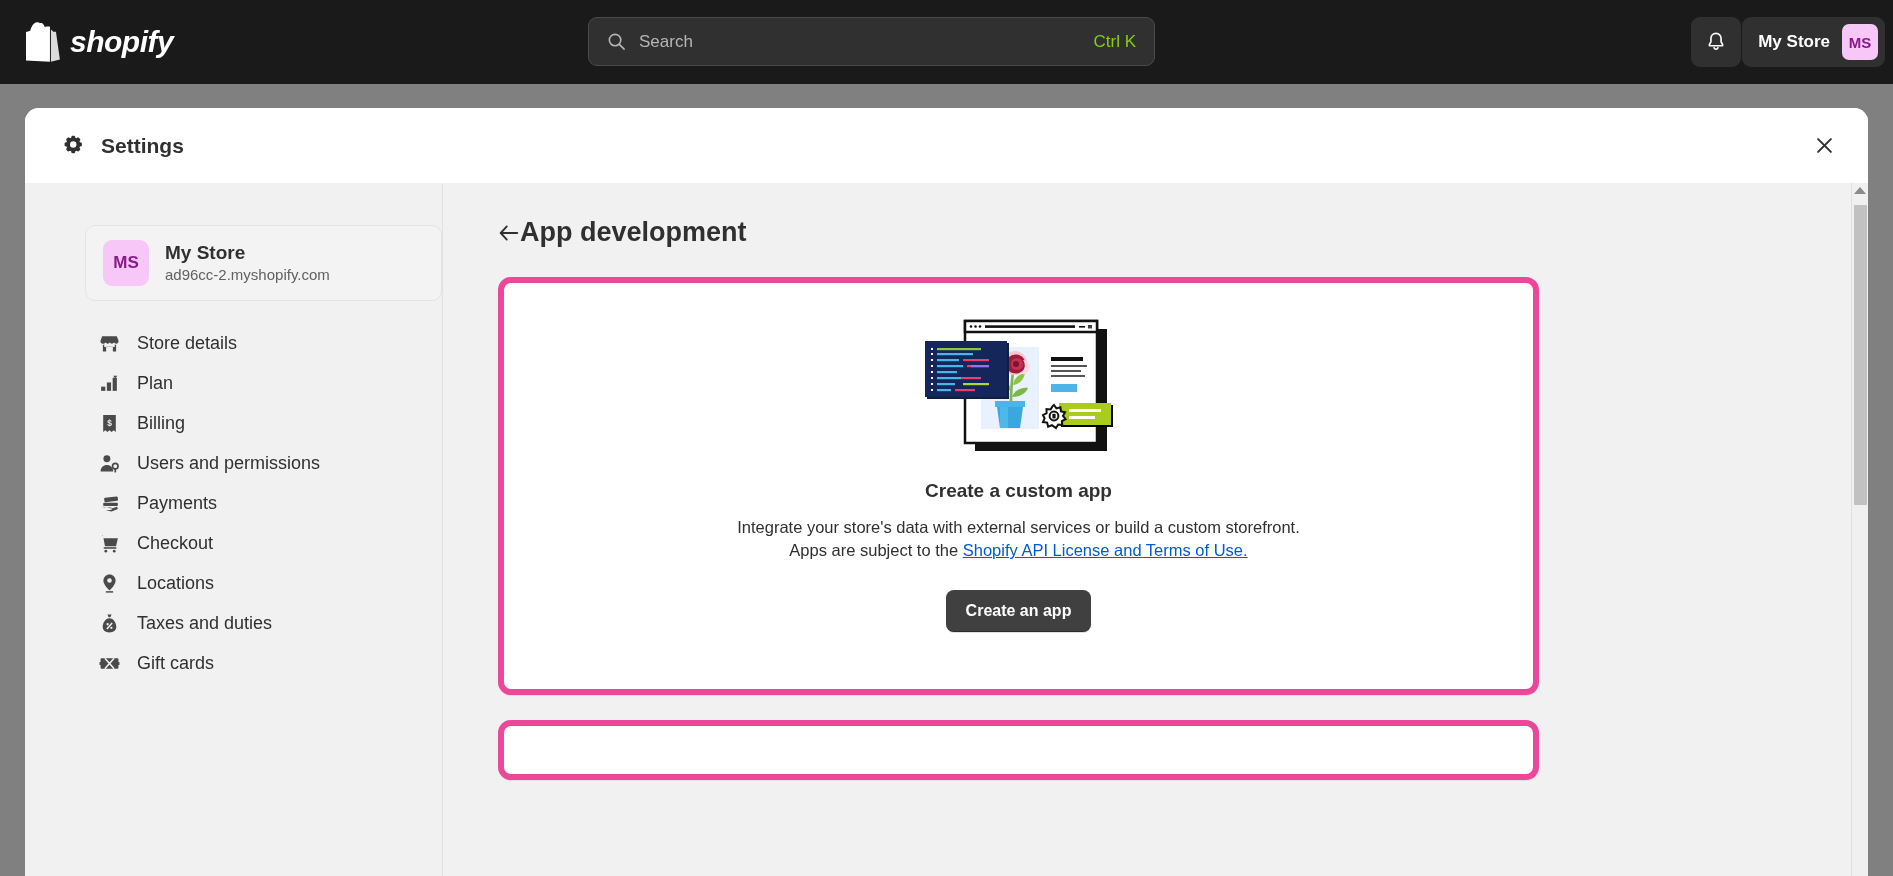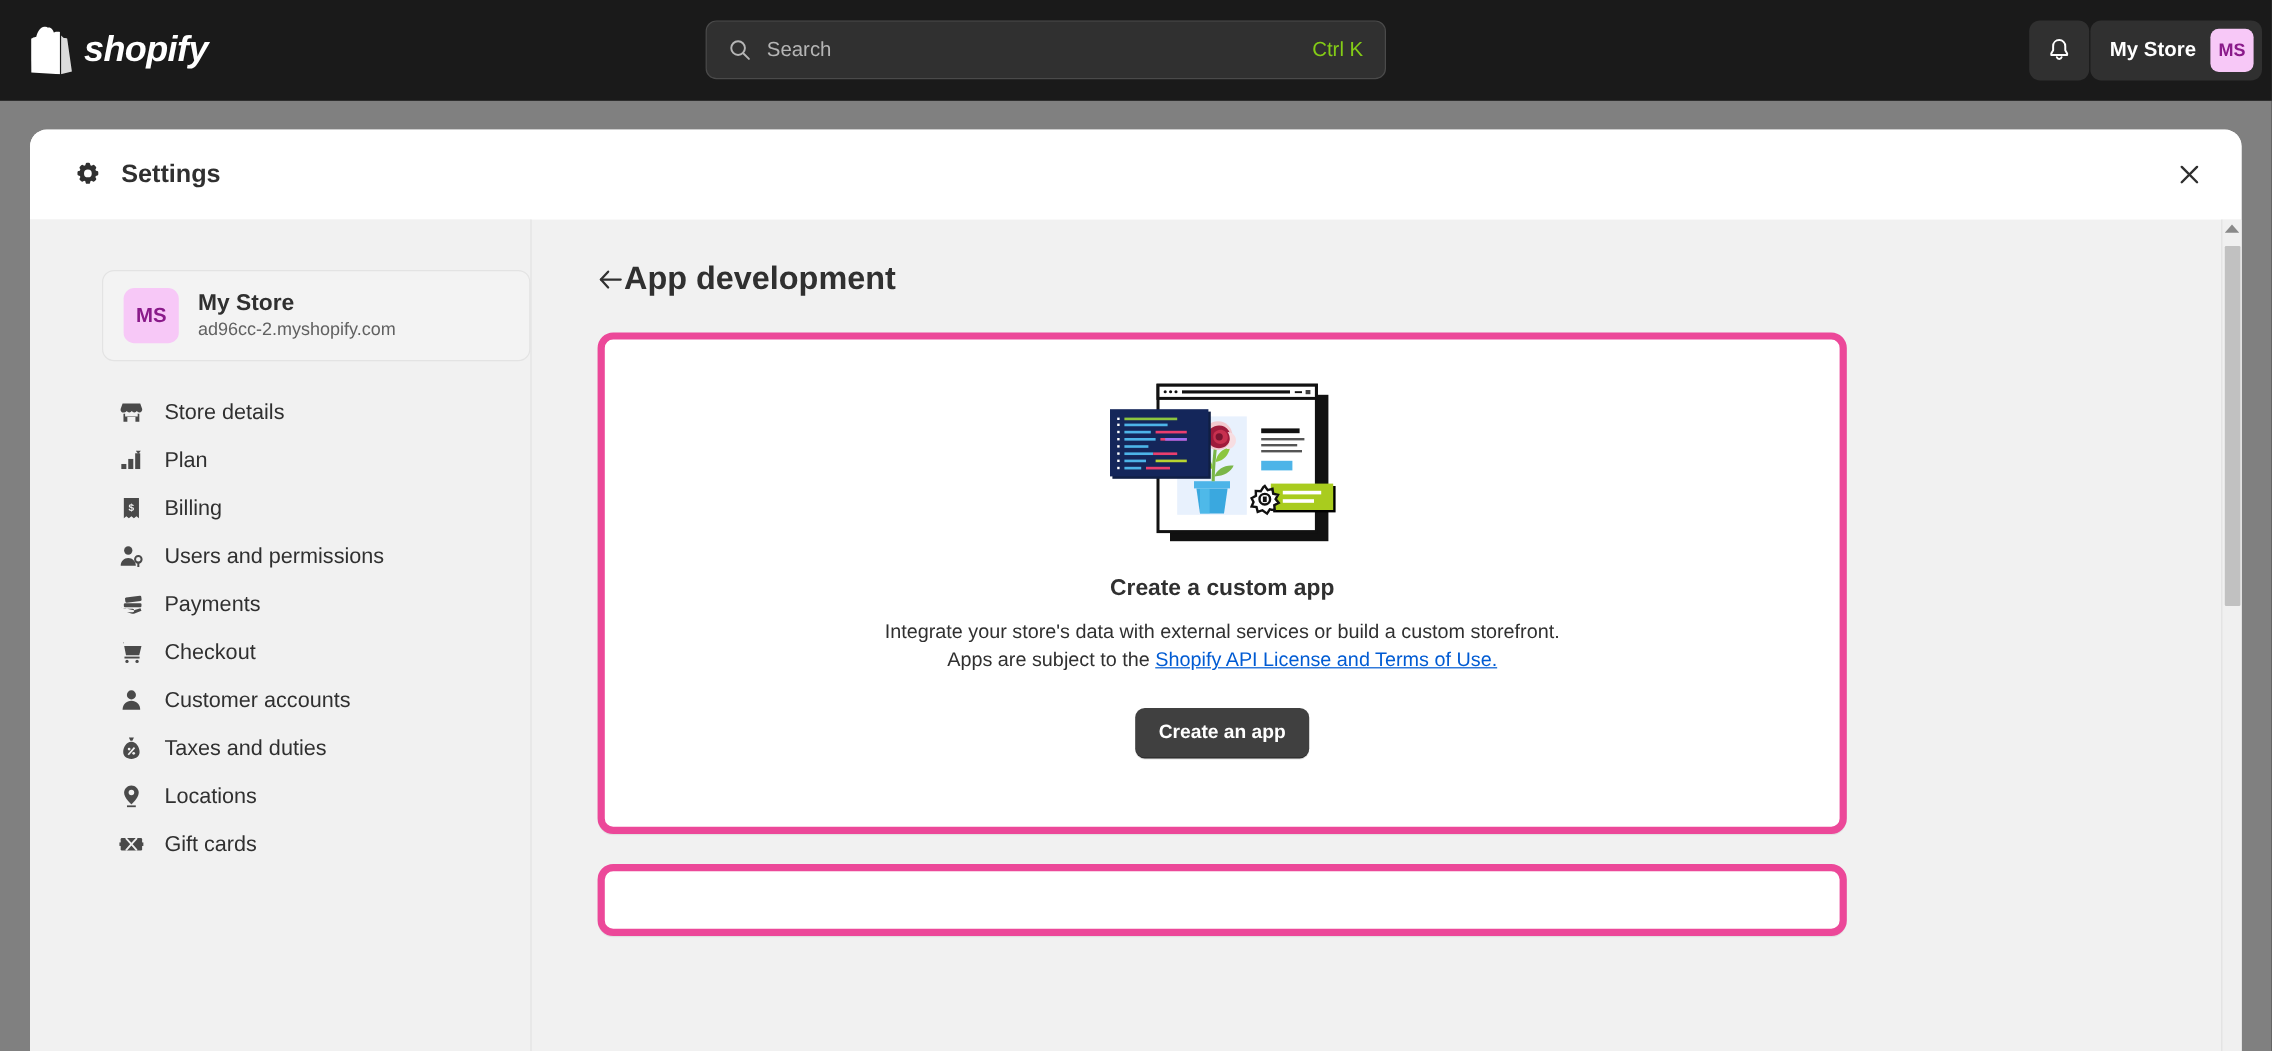--- a/index.html
+++ b/index.html
@@ -333,52 +333,43 @@
             <svg viewBox="0 0 20 20" width="21" height="21">
               <path fill="#4a4a4a" d="M1 2h2.6l.7 3H18l-1.8 7.5H5.7L4 3.6 3.2 2H1V2z"></path>
               <rect x="4.5" y="13.5" width="12" height="1.5" fill="#4a4a4a"></rect>
               <circle cx="6.5" cy="17.3" r="1.3" fill="#4a4a4a"></circle>
               <circle cx="14.5" cy="17.3" r="1.3" fill="#4a4a4a"></circle>
             </svg>
           </span>
           <span class="nav-label">Checkout</span>
         </div>
 
-        <div class="nav-item">
-          <span class="nav-icon">
-            <svg viewBox="0 0 20 20" width="21" height="21">
-              <circle cx="10" cy="5.8" r="3.6" fill="#4a4a4a"></circle>
-              <path fill="#4a4a4a" d="M3 17.5c0-3.9 3.1-7 7-7s7 3.1 7 7H3z"></path>
-            </svg>
-          </span>
-          <span class="nav-label">Customer accounts</span>
-        </div>
-
+
+
+        <div class="nav-item">
+          <span class="nav-icon">
+            <svg viewBox="0 0 20 20" width="21" height="21">
+              <path fill="#4a4a4a" d="M10 1.5c-3.2 0-5.8 2.6-5.8 5.8 0 4.1 5.8 9.2 5.8 9.2s5.8-5.1 5.8-9.2c0-3.2-2.6-5.8-5.8-5.8z"></path>
+              <circle cx="10" cy="7.1" r="2.2" fill="#f1f1f1"></circle>
+              <rect x="6.5" y="17.3" width="7" height="1.4" fill="#4a4a4a"></rect>
+            </svg>
+          </span>
+          <span class="nav-label">Locations</span>
+        </div>
 
         <div class="nav-item">
           <span class="nav-icon">
             <svg viewBox="0 0 20 20" width="21" height="21">
               <path fill="#4a4a4a" d="M8 1.5h4l-1.2 2.6h-1.6L8 1.5zm2 3.4c4 0 6.5 4.6 6.5 8.2 0 3.4-2.6 5.4-6.5 5.4s-6.5-2-6.5-5.4c0-3.6 2.5-8.2 6.5-8.2z"></path>
               <circle cx="8.2" cy="10.7" r="1.1" fill="#f1f1f1"></circle>
               <circle cx="11.8" cy="14.1" r="1.1" fill="#f1f1f1"></circle>
               <line x1="12.5" y1="9.6" x2="7.5" y2="15.2" stroke="#f1f1f1" stroke-width="1.4"></line>
             </svg>
           </span>
           <span class="nav-label">Taxes and duties</span>
-        </div>
-
-        <div class="nav-item">
-          <span class="nav-icon">
-            <svg viewBox="0 0 20 20" width="21" height="21">
-              <path fill="#4a4a4a" d="M10 1.5c-3.2 0-5.8 2.6-5.8 5.8 0 4.1 5.8 9.2 5.8 9.2s5.8-5.1 5.8-9.2c0-3.2-2.6-5.8-5.8-5.8z"></path>
-              <circle cx="10" cy="7.1" r="2.2" fill="#f1f1f1"></circle>
-              <rect x="6.5" y="17.3" width="7" height="1.4" fill="#4a4a4a"></rect>
-            </svg>
-          </span>
-          <span class="nav-label">Locations</span>
         </div>
 
         <div class="nav-item">
           <span class="nav-icon">
             <svg viewBox="0 0 20 20" width="21" height="21">
               <rect x="1.5" y="5" width="17" height="10" rx="1" fill="#4a4a4a"></rect>
               <path d="M6 5.5 10 10l4-4.5M6 14.5 10 10l4 4.5" stroke="#f1f1f1" stroke-width="1.5" fill="none" stroke-linecap="round"></path>
               <rect x="0.5" y="8.6" width="3" height="2.8" fill="#4a4a4a"></rect>
               <rect x="16.5" y="8.6" width="3" height="2.8" fill="#4a4a4a"></rect>
             </svg>

